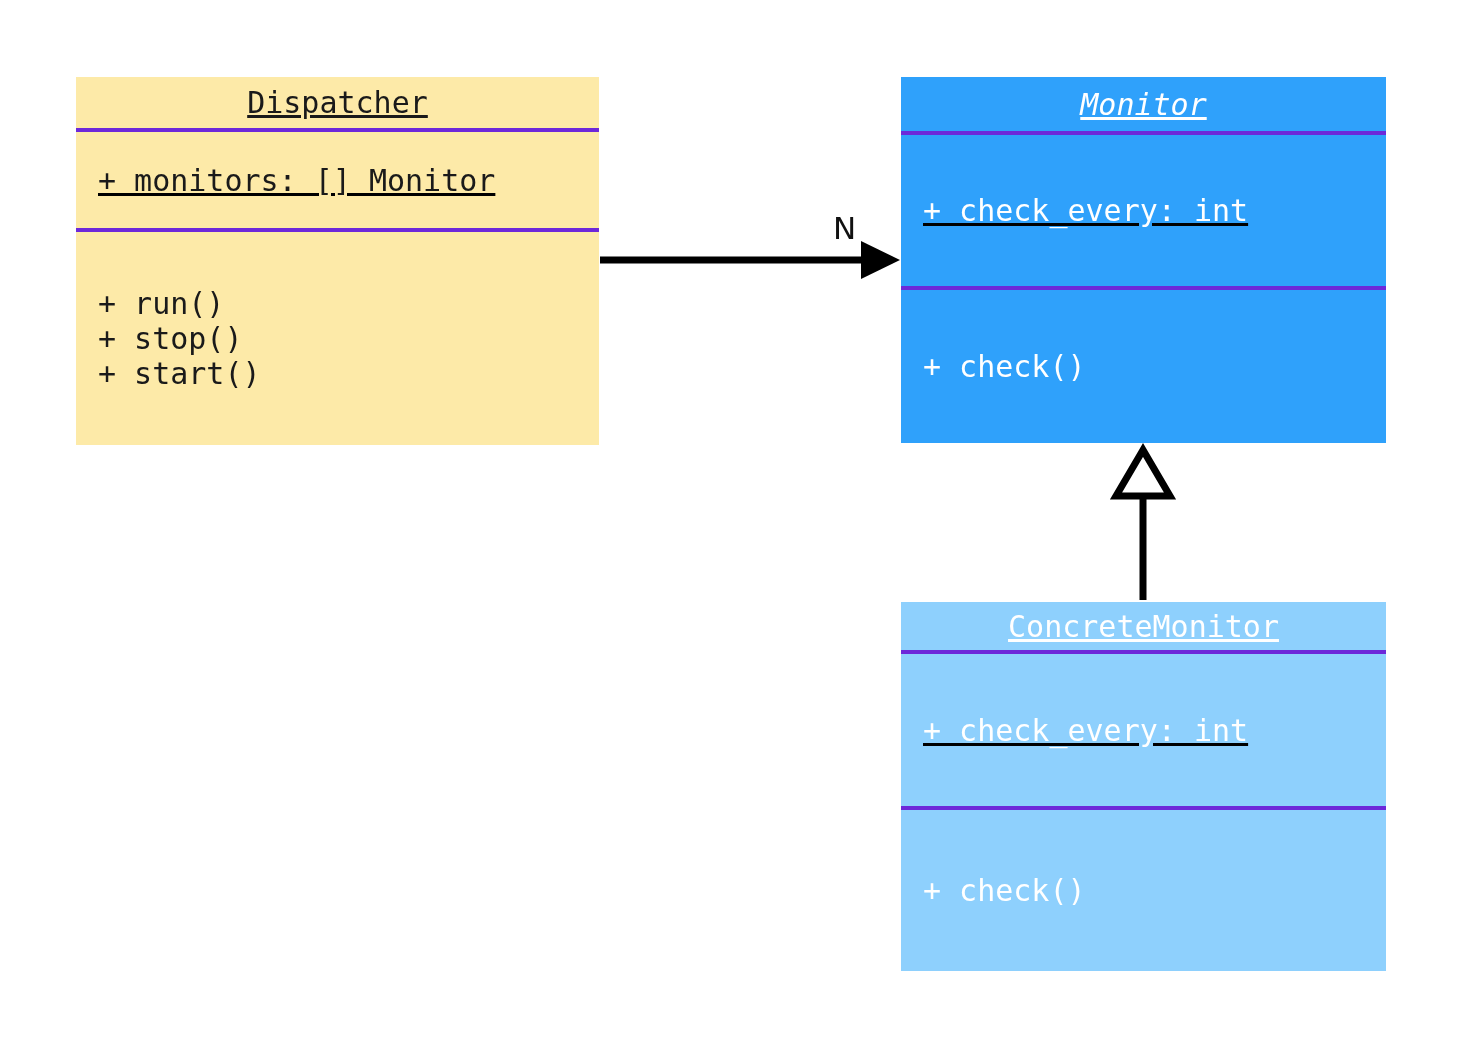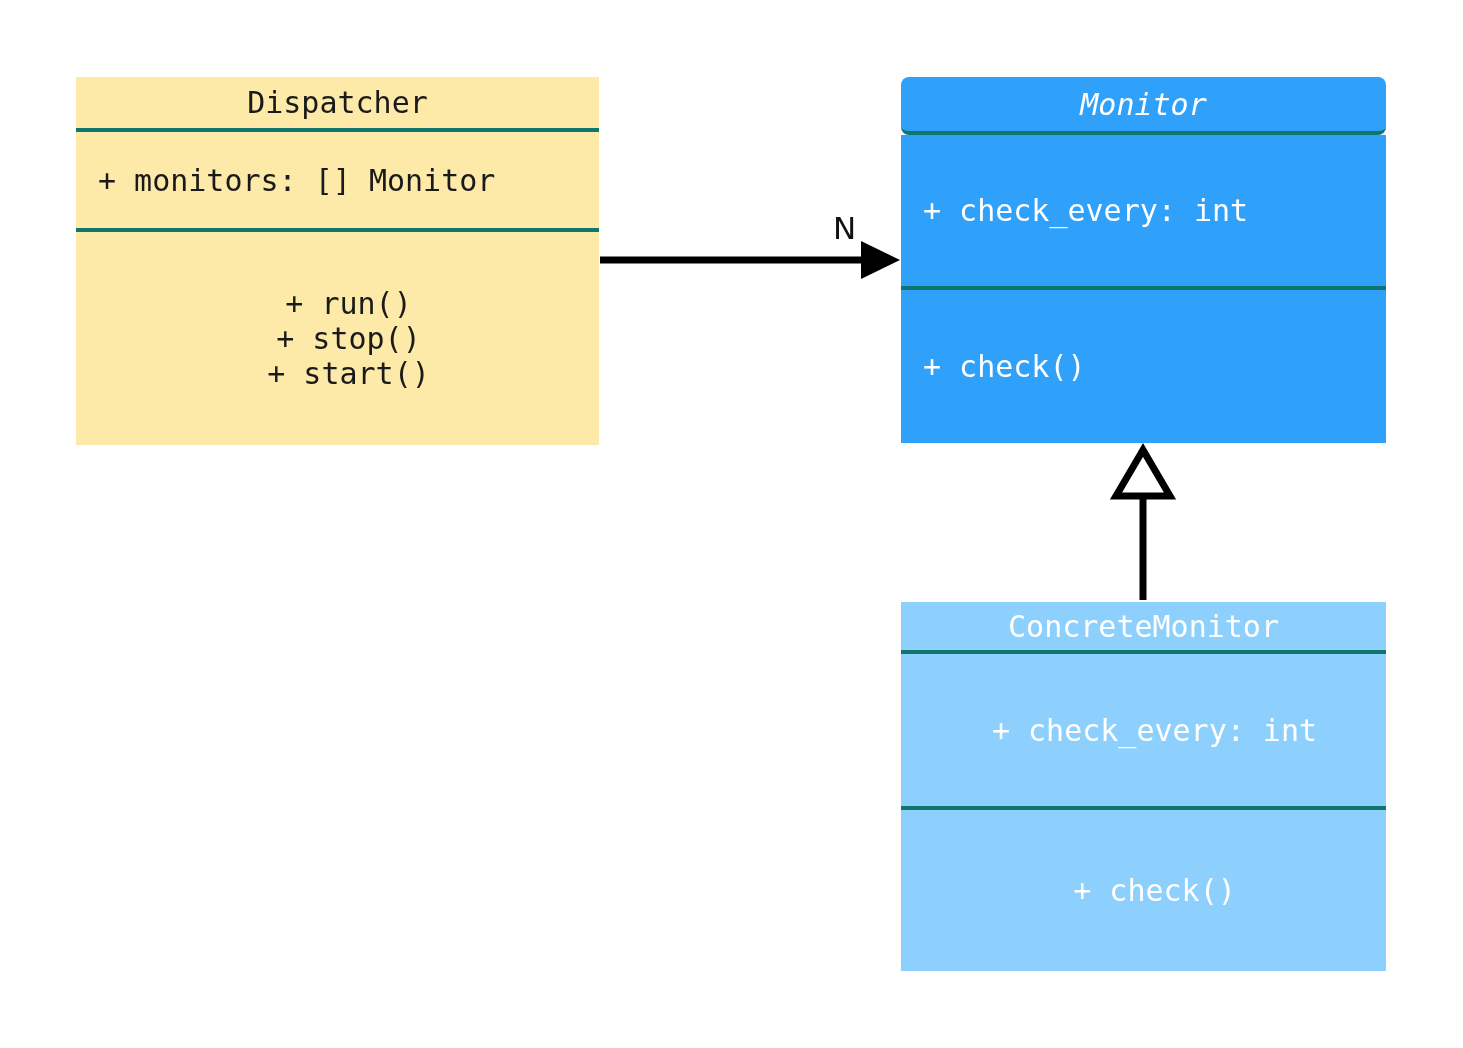--- a/index.html
+++ b/index.html
@@ -31,21 +31,22 @@
   }
 
   .uml-compartment {
     box-sizing: border-box;
     overflow: hidden;
     position: relative;
   }
 
   
   .sep-below {
-    border-bottom: 4px solid #0f766e;
+    border-bottom: 4px solid #6d28d9;
+    text-decoration: underline;
   }
 
   .uml-title {
     display: flex;
     align-items: center;
     justify-content: center;
     font-size: 30px;
     letter-spacing: 0px;
     white-space: nowrap;
   }
@@ -73,44 +74,43 @@
     top: 77px;
     width: 523px;
     height: 368px;
   }
   #class-dispatcher .uml-compartment { background: #fdeaa8; }
   #class-dispatcher .uml-title,
   #class-dispatcher .uml-member { color: #1a1a1a; }
 
   #dispatcher-title-compartment { height: 55px; }
   #dispatcher-attrs-compartment { height: 100px; }
-  #dispatcher-methods-compartment { flex: 1 1 auto; text-align: center; }
+  #dispatcher-methods-compartment { flex: 1 1 auto; }
 
   
   #class-monitor {
     left: 901px;
     top: 77px;
     width: 485px;
     height: 366px;
   }
   #class-monitor .uml-compartment { background: #2fa1fb; }
   #class-monitor .uml-title,
   #class-monitor .uml-member { color: #ffffff; }
 
-  #monitor-title-compartment { height: 58px; border-radius: 8px; }
+  #monitor-title-compartment { height: 58px; }
   #monitor-attrs-compartment { height: 155px; }
   #monitor-methods-compartment { flex: 1 1 auto; }
 
   
   #class-concretemonitor {
     left: 901px;
     top: 602px;
     width: 485px;
     height: 369px;
-    text-align: center;
   }
   #class-concretemonitor .uml-compartment { background: #8ed0fd; }
   #class-concretemonitor .uml-title,
   #class-concretemonitor .uml-member { color: #ffffff; }
 
   #concrete-title-compartment { height: 52px; }
   #concrete-attrs-compartment { height: 156px; }
   #concrete-methods-compartment { flex: 1 1 auto; }
 
   

